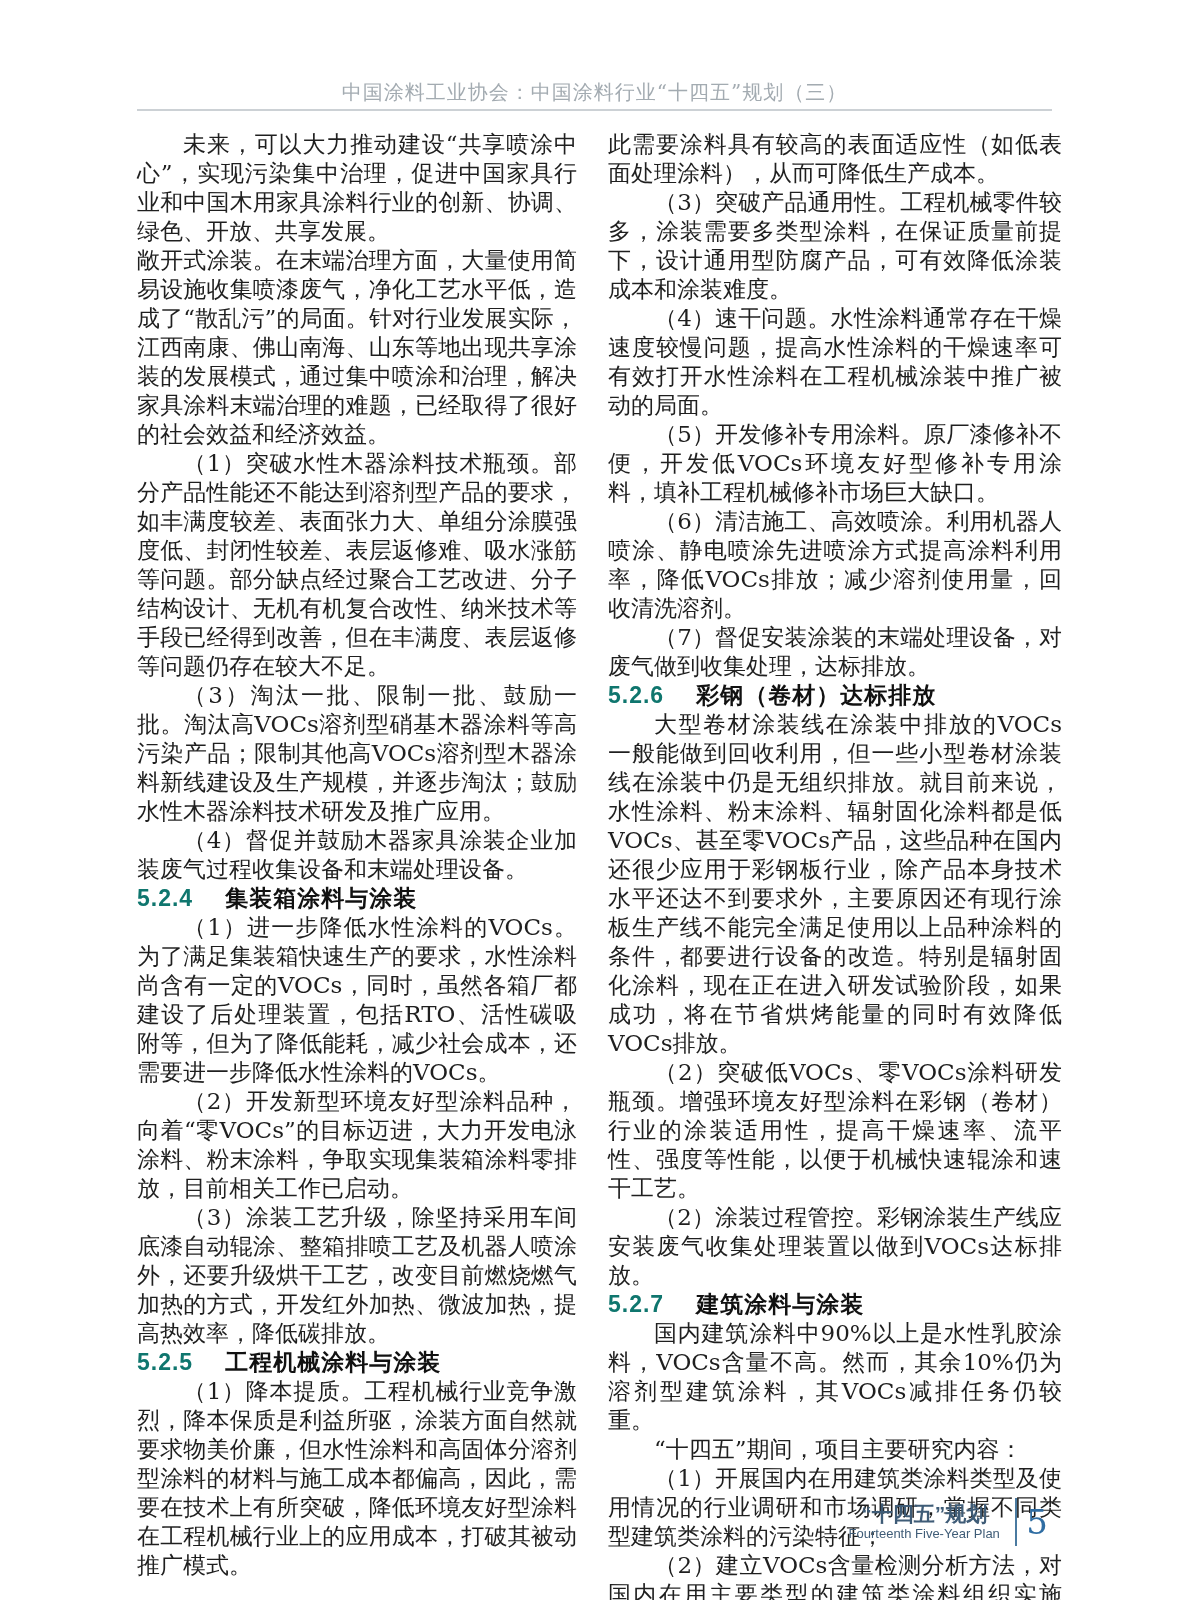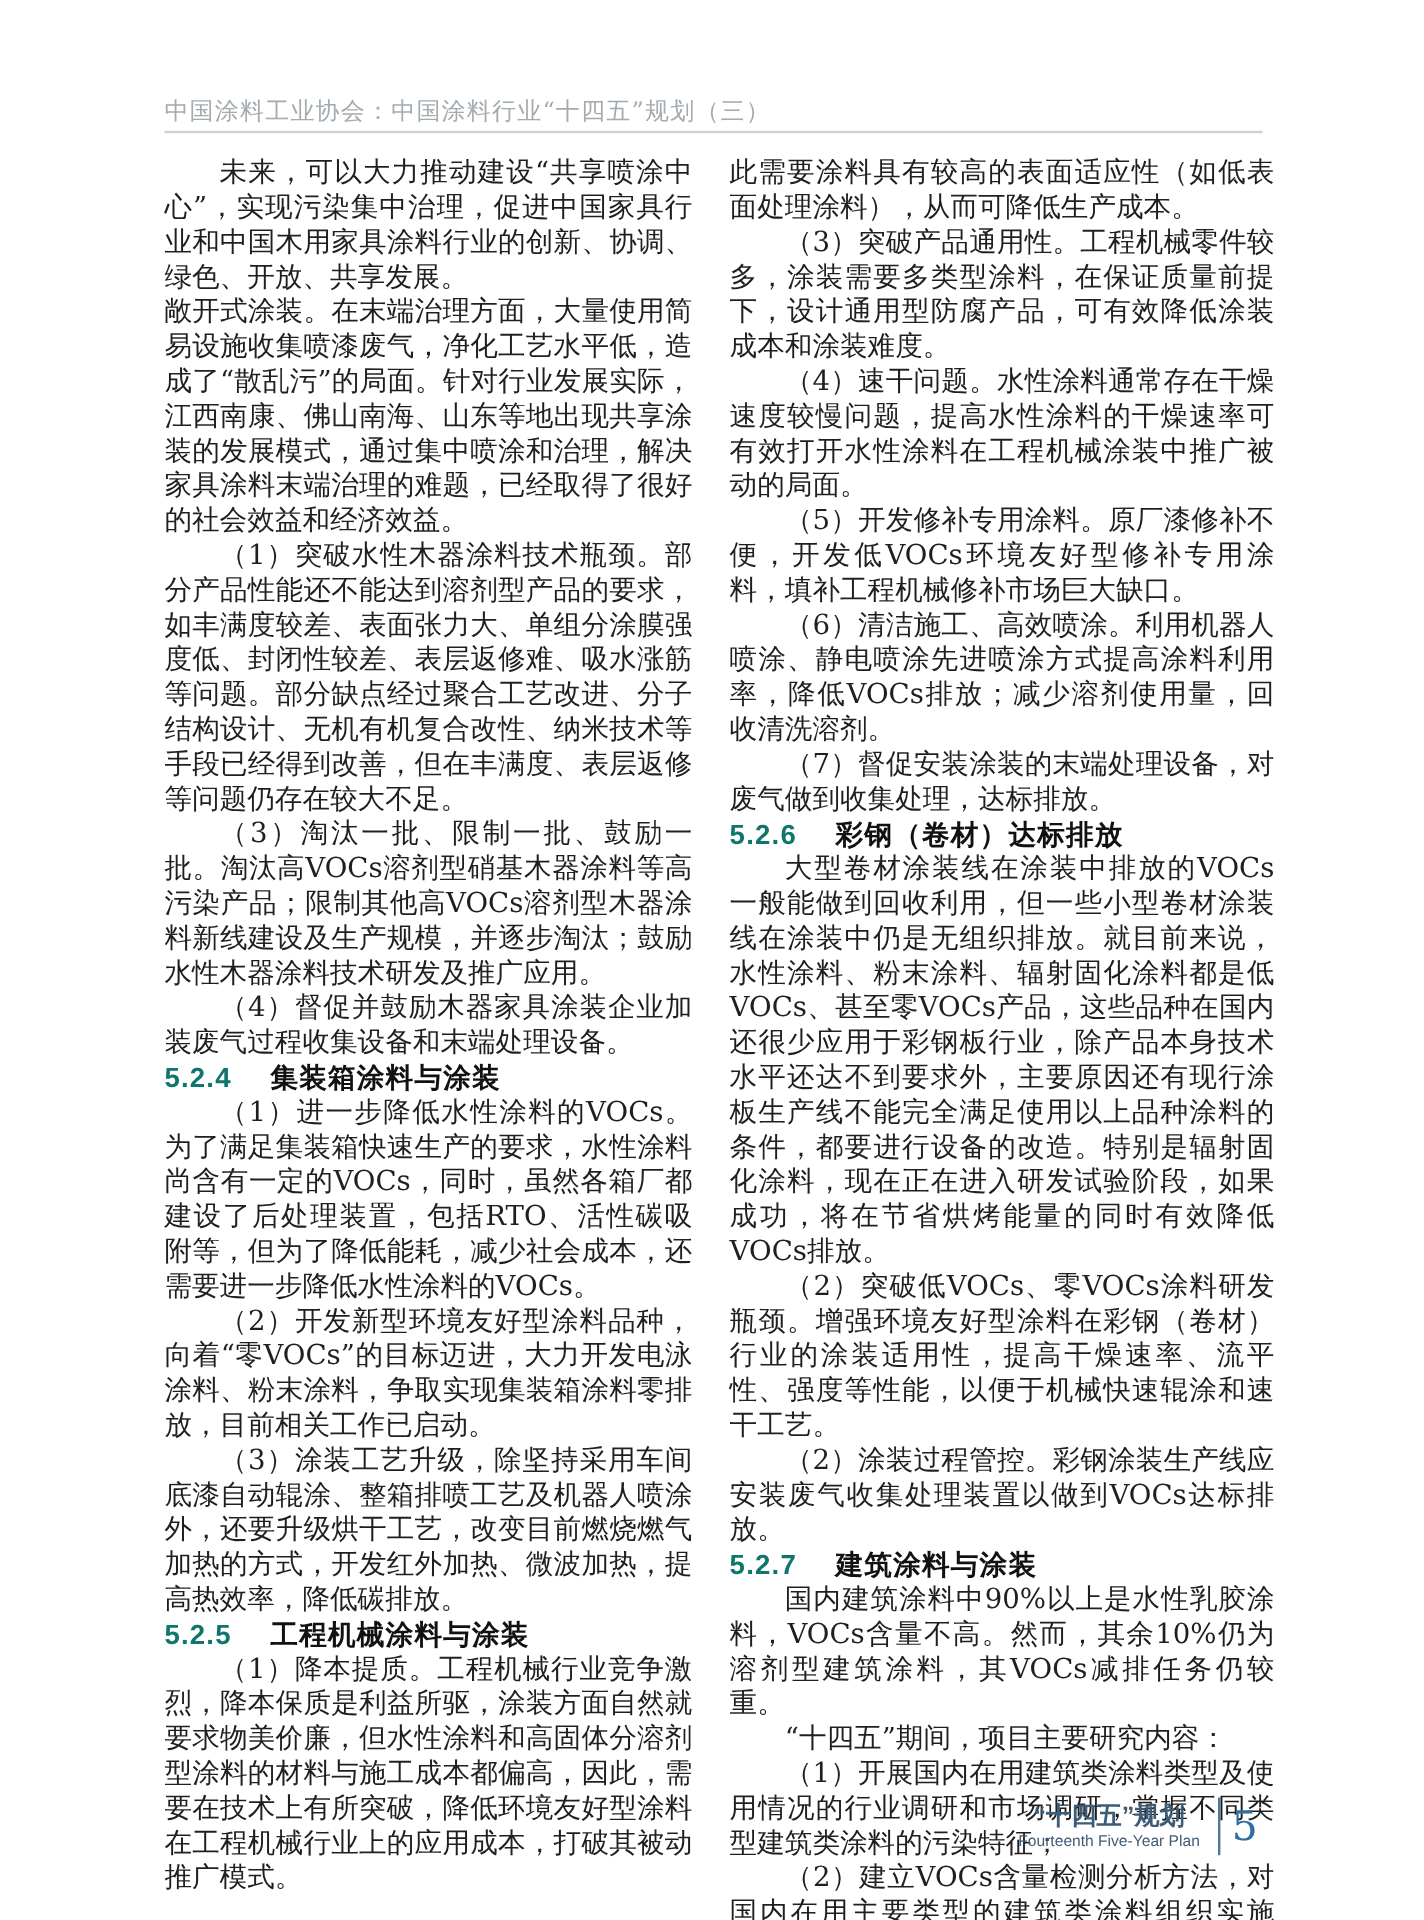--- a/index.html
+++ b/index.html
@@ -7,21 +7,21 @@
     position:relative;
     width:1187px;height:1600px;
     background:#ffffff;
     font-family:"DejaVu Serif", serif;
     color:#1f1f1f;
     overflow:hidden;
   }
   
   .header{
     position:absolute;top:80px;left:137px;width:915px;
-    text-align:left;
+    text-align:center;
     font-size:20px;line-height:24px;
     color:#a3abb1;
     letter-spacing:1px;
   }
   .header-rule{
     position:absolute;top:109px;left:137px;width:915px;height:2px;
     background:#ccd1d5;
   }
   
   .col{

